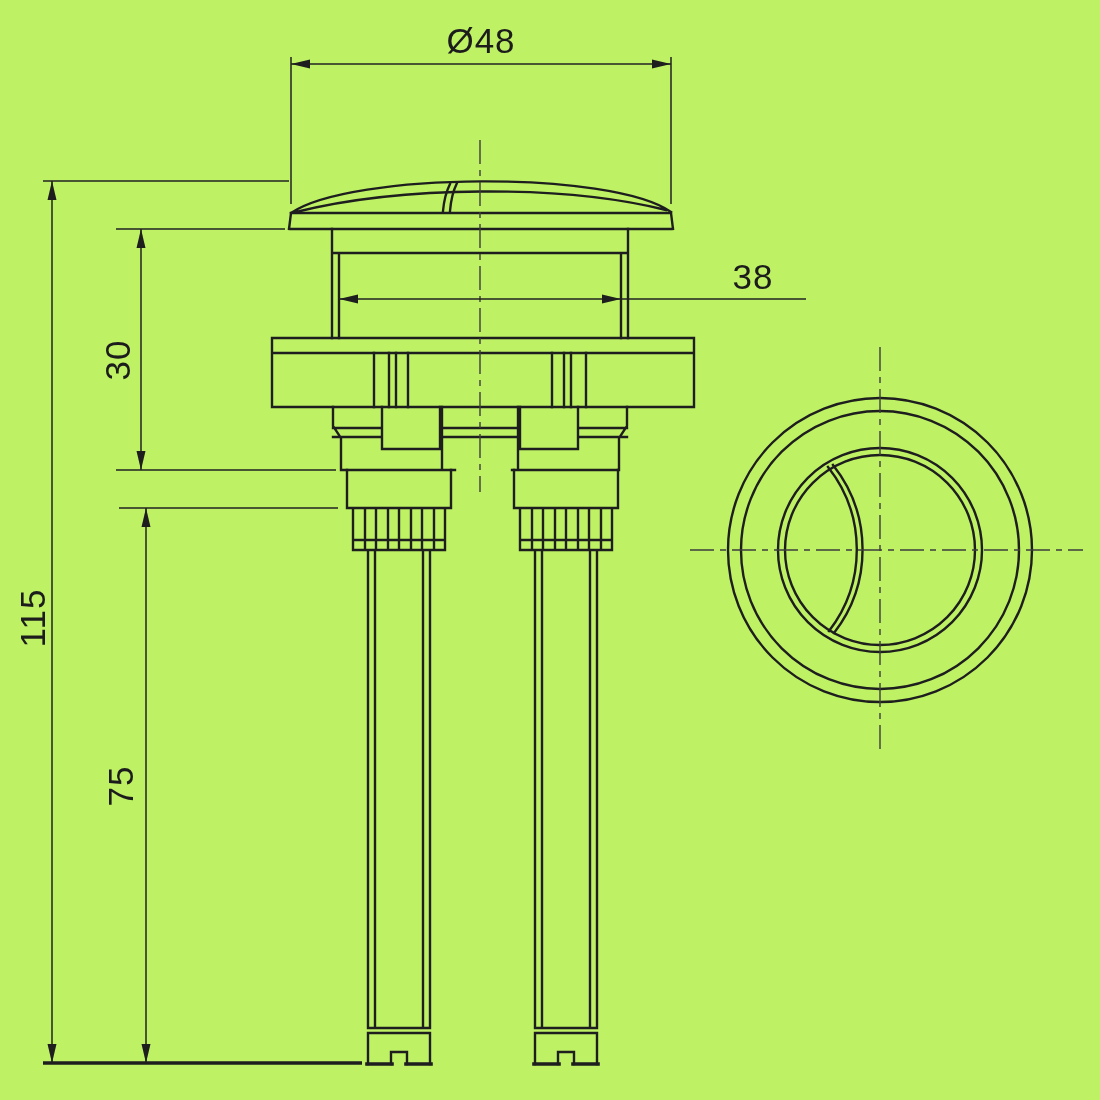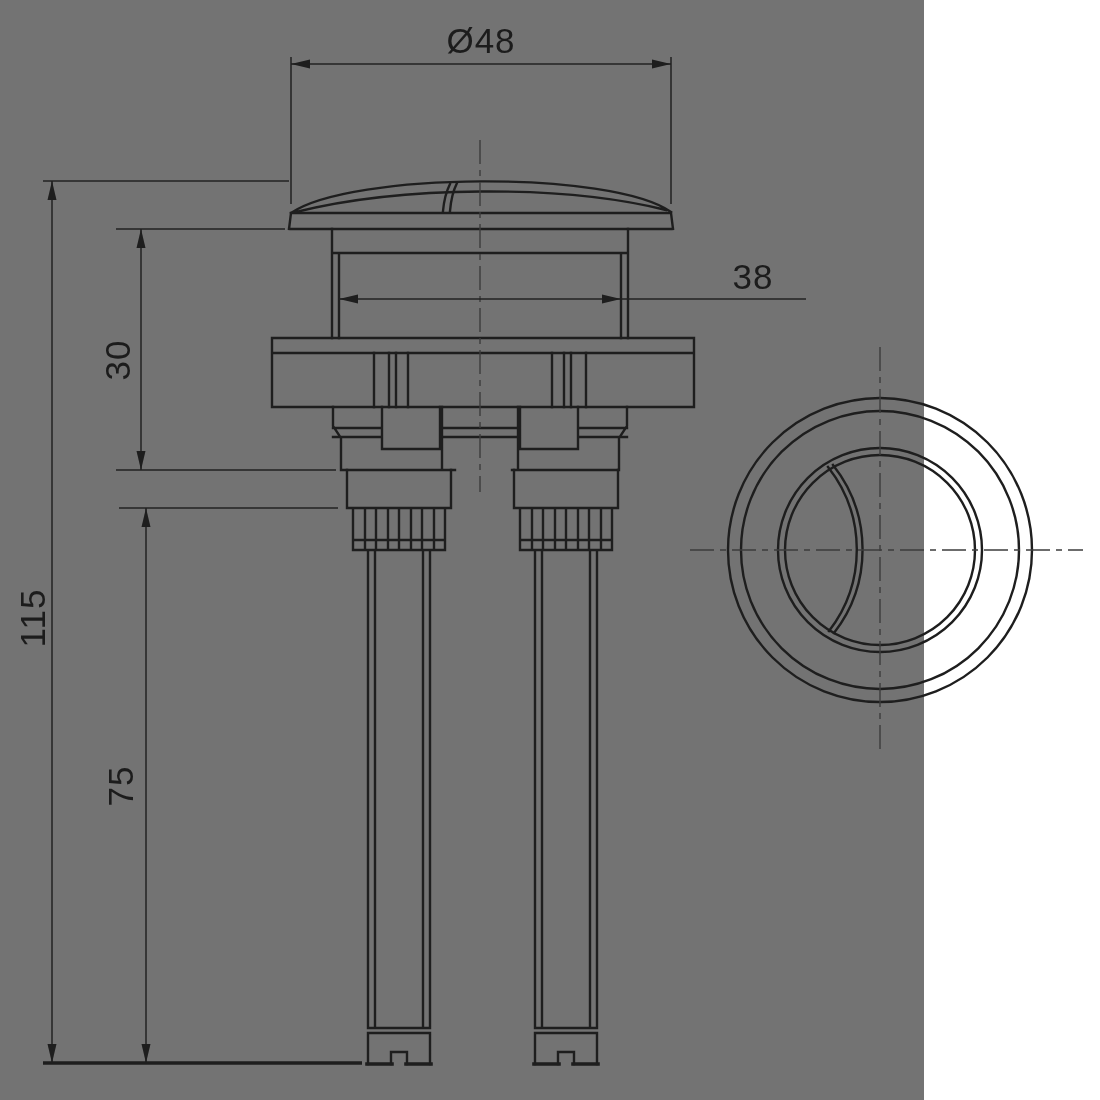--- a/index.html
+++ b/index.html
@@ -6,23 +6,23 @@
     margin: 0;
     padding: 0;
     background: #ffffff;
     width: 1100px;
     height: 1100px;
     overflow: hidden;
     font-family: "Liberation Sans", sans-serif;
   }
   .canvas {
     position: relative;
-    width: 924px;
+    width: 1100px;
     height: 1100px;
-    background: #737373;
+    background: #bef264;
   }
   svg { display: block; }
   .obj {
     stroke: #1e1e1e;
     stroke-width: 2.4;
     fill: none;
     stroke-linecap: square;
     stroke-linejoin: miter;
   }
   .obj-heavy {

